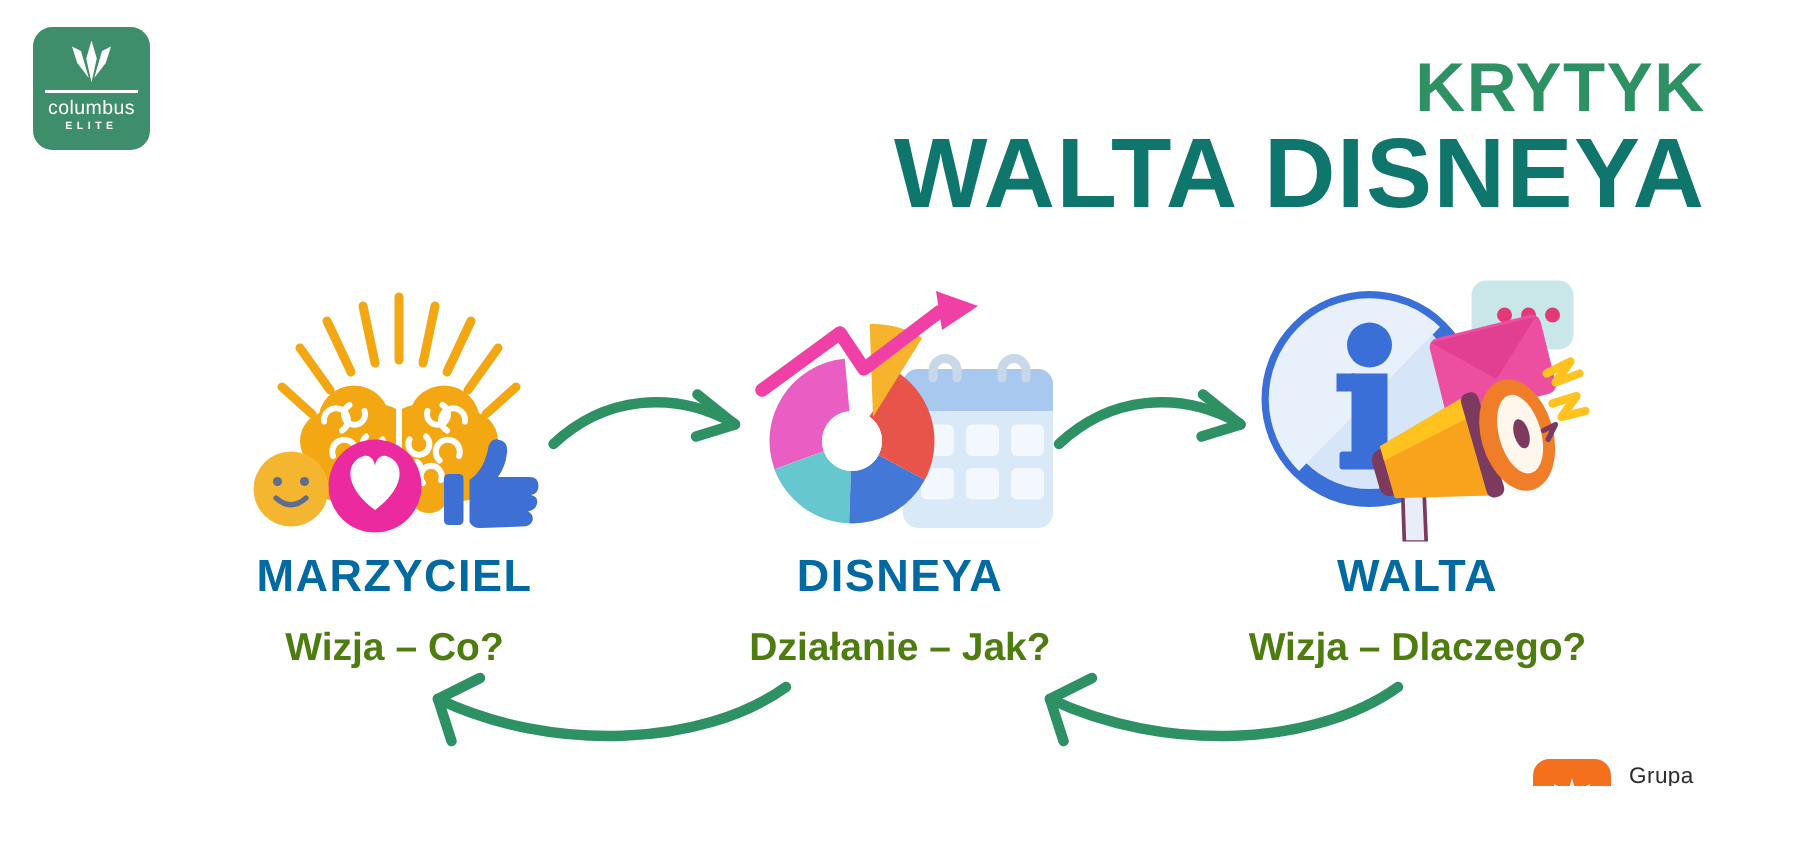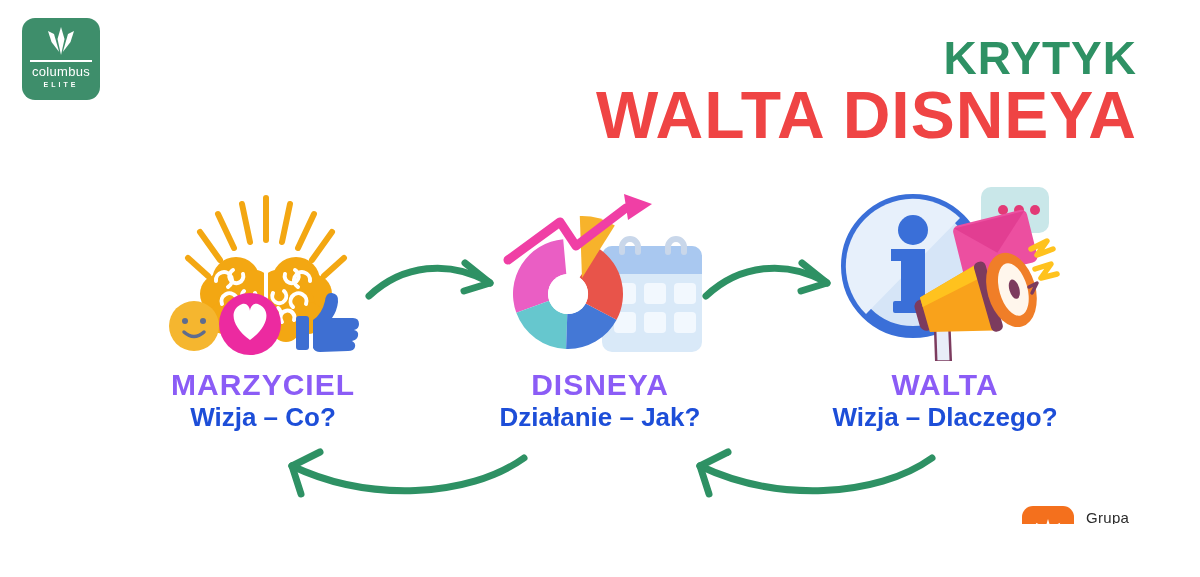--- a/index.html
+++ b/index.html
@@ -12,26 +12,26 @@
     position:absolute;left:22px;top:18px;width:78px;height:82px;
     background:#3E8E6B;border-radius:13px;display:flex;flex-direction:column;
     align-items:center;justify-content:flex-start;box-sizing:border-box;padding-top:7px;
   }
   .elite-badge .sep{width:62px;height:2px;background:#ffffff;margin:3px 0 3px;}
   .elite-name{color:#fff;font-size:13px;font-weight:400;letter-spacing:.3px;line-height:1;}
   .elite-tier{color:#fff;font-size:7px;font-weight:700;letter-spacing:3px;line-height:1;margin-top:3px;}
   
   .title-block{position:absolute;right:63px;top:34px;text-align:right;}
   .title-kicker{color:#2E9164;font-size:46px;font-weight:800;letter-spacing:1px;line-height:1.05;margin:0;}
-  .title-main{color:#ef4444;font-size:66px;font-weight:800;letter-spacing:1px;line-height:1;margin:0;}
+  .title-main{color:#0f766e;font-size:66px;font-weight:800;letter-spacing:1px;line-height:1;margin:0;}
   
   .stage{position:absolute;top:185px;width:320px;text-align:center;}
   .stage .art{height:176px;display:flex;align-items:flex-end;justify-content:center;}
-  .stage h2{margin:7px 0 2px;font-size:30px;font-weight:800;letter-spacing:1px;color:#8b5cf6;line-height:1.1;}
-  .stage p{margin:0;font-size:26px;font-weight:700;color:#1d4ed8;line-height:1.15;}
+  .stage h2{margin:7px 0 16px;font-size:30px;font-weight:800;letter-spacing:1px;color:#0369a1;line-height:1.1;}
+  .stage p{margin:0;font-size:26px;font-weight:700;color:#4d7c0f;line-height:1.15;}
   #stage-1{left:103px;} #stage-2{left:440px;} #stage-3{left:785px;}
   .flow-arrow{position:absolute;}
   #arrow-top-1{left:363px;top:250px;} #arrow-top-2{left:700px;top:250px;}
   #arrow-bottom-1{left:272px;top:438px;} #arrow-bottom-2{left:680px;top:438px;}
   
   .footer-brand{position:absolute;left:1022px;top:506px;display:flex;align-items:center;}
   .footer-mark{width:52px;height:52px;border-radius:11px;background:#F4701D;display:flex;align-items:center;justify-content:center;}
   .footer-text{margin-left:12px;line-height:1;}
   .footer-group{font-size:15px;color:#2b2b2b;font-weight:400;letter-spacing:.3px;}
   .footer-name{font-size:27px;color:#1e1e1e;font-weight:700;letter-spacing:.2px;margin-top:2px;}

